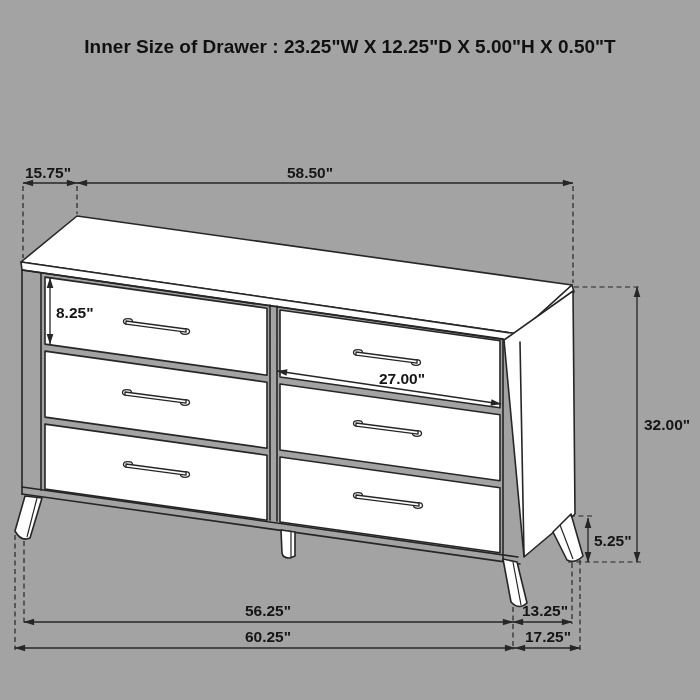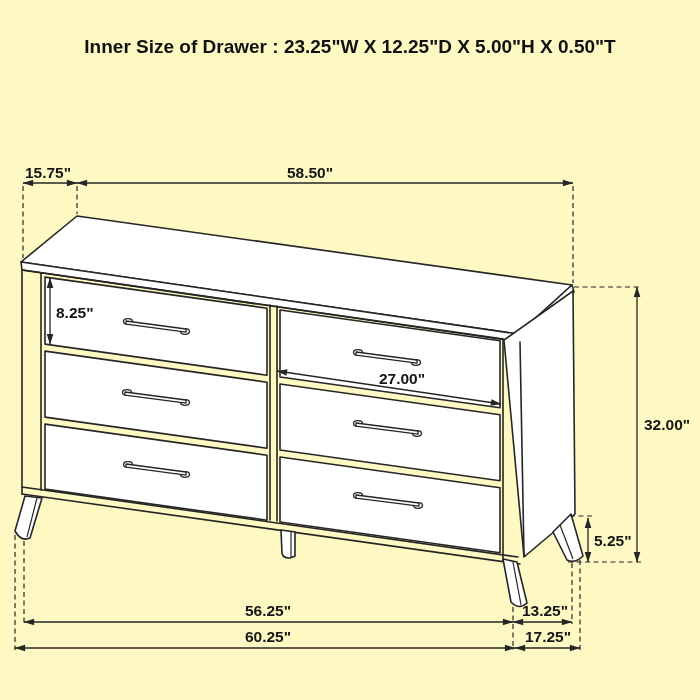--- a/index.html
+++ b/index.html
@@ -1,16 +1,16 @@
 <!DOCTYPE html>
 <html><head>
 <meta charset="utf-8">
 <style>
   html,body{margin:0;padding:0;background:#ffffff;}
-  .stage{position:relative;width:700px;height:700px;background:#fef9c3;overflow:hidden;
+  .stage{position:relative;width:700px;height:700px;background:#a3a3a3;overflow:hidden;
          font-family:"Liberation Sans",sans-serif;}
   .title{position:absolute;top:36px;left:0;right:0;text-align:center;
          font-size:19px;font-weight:bold;color:#111;white-space:nowrap;}
   svg{position:absolute;left:0;top:0;}
   .f   {fill:#ffffff;stroke:#262626;stroke-width:1.6;stroke-linejoin:round;}
   .ln  {stroke:#262626;stroke-width:1.6;fill:none;stroke-linecap:round;}
   .thin{stroke:#262626;stroke-width:1.2;fill:none;}
   .dim {stroke:#262626;stroke-width:1.3;fill:none;}
   .dash{stroke:#262626;stroke-width:1.2;fill:none;stroke-dasharray:5 3.5;}
   .lbl {font-family:"Liberation Sans",sans-serif;font-size:15.5px;font-weight:bold;fill:#151515;}

